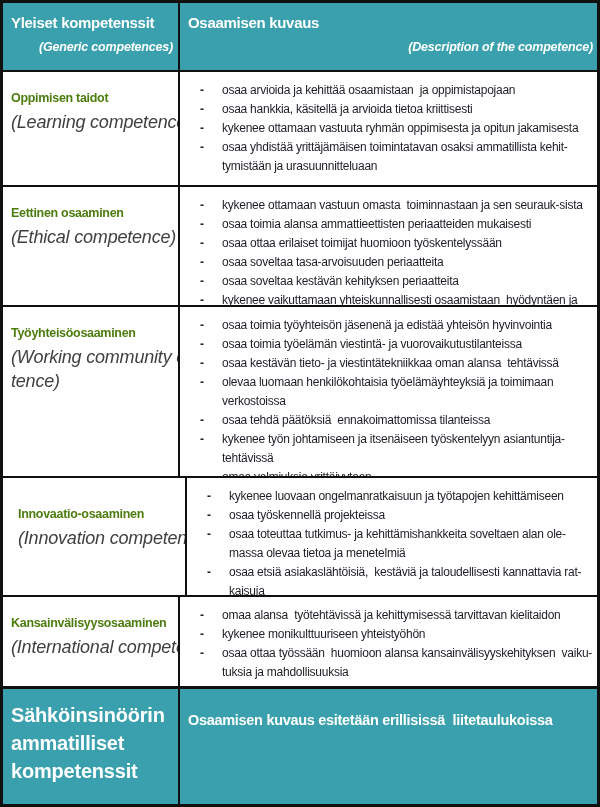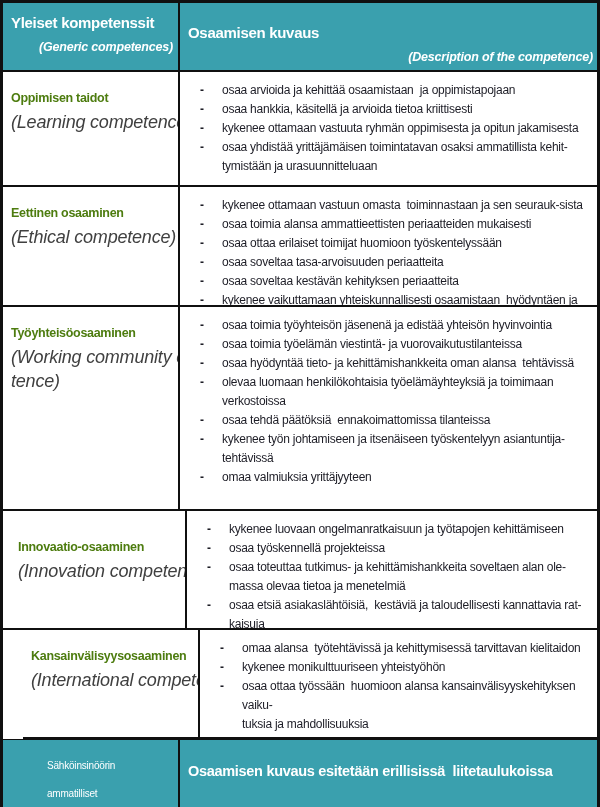--- a/index.html
+++ b/index.html
@@ -15,34 +15,34 @@
   }
   .row{display:flex;border-bottom:2px solid var(--border);box-sizing:border-box;flex:0 0 auto;}
   .cell-left{
     width:177px;flex:0 0 177px;border-right:2px solid var(--border);
     box-sizing:border-box;padding:14px 5px 0 8px;overflow:hidden;
   }
   .cell-right{flex:1;box-sizing:border-box;padding:9px 4px 0 20px;overflow:hidden;}
   
   .thead{background:var(--teal);color:#fff;height:69px;}
   .thead .cell-left{padding-top:11px;}
-  .thead .cell-right{padding-top:21px;padding-left:8px;}
+  .thead .cell-right{padding-top:11px;padding-left:8px;}
   .th-title{font-size:15px;font-weight:bold;letter-spacing:-0.3px;line-height:18px;}
   .th-sub{font-size:12.5px;font-weight:bold;font-style:italic;margin-top:8px;letter-spacing:-0.2px;text-align:right;}
   
   .fi{font-size:12.5px;font-weight:bold;color:#4d7c0f;line-height:24px;letter-spacing:-0.3px;}
   .en{font-size:18px;font-style:italic;color:#404040;line-height:24px;white-space:pre;letter-spacing:-0.2px;}
   .bullet{display:flex;line-height:19px;font-size:12px;color:var(--ink);letter-spacing:-0.25px;}
   .dash{width:22px;flex:0 0 22px;font-weight:bold;}
   .btext{white-space:pre-wrap;}
   
   .tfoot{background:var(--teal);color:#fff;flex:1 1 auto;border-bottom:none;border-top:1px solid var(--border);}
   .tfoot .cell-left{padding-top:12px;}
   .tfoot .cell-right{padding-top:23px;padding-left:8px;}
-  .tf-left{font-size:10px;font-weight:normal;line-height:28px;white-space:pre;letter-spacing:-0.2px;margin-left:36px;}
+  .tf-left{font-size:20px;font-weight:bold;line-height:28px;white-space:pre;letter-spacing:-0.2px;}
   .tf-right{font-size:14.5px;font-weight:bold;white-space:pre;letter-spacing:-0.3px;}
   #rows{display:contents;}
 </style>
 </head>
 <body>
 
 <div class="table">
 
   <div class="row thead">
     <div class="cell-left">
@@ -104,38 +104,38 @@
           <div class="bullet">
             <span class="dash">-</span>
             <span class="btext">osaa soveltaa kestävän kehityksen periaatteita</span>
           </div>
           <div class="bullet">
             <span class="dash">-</span>
             <span class="btext">kykenee vaikuttamaan yhteiskunnallisesti osaamistaan  hyödyntäen ja
 eettisiin arvoihin perustuen</span>
           </div>
         </div>
-      </div><div class="row" style="height: 204px;">
+      </div><div class="row" style="height: 171px;">
         <div class="cell-left" style="padding-top: 14px;">
           <div class="fi">Työyhteisöosaaminen</div>
           <div class="en">(Working community compe-
 tence)</div>
         </div>
         <div class="cell-right">
           <div class="bullet">
             <span class="dash">-</span>
             <span class="btext">osaa toimia työyhteisön jäsenenä ja edistää yhteisön hyvinvointia</span>
           </div>
           <div class="bullet">
             <span class="dash">-</span>
             <span class="btext">osaa toimia työelämän viestintä- ja vuorovaikutustilanteissa</span>
           </div>
           <div class="bullet">
             <span class="dash">-</span>
-            <span class="btext">osaa hyödyntää tieto- ja kehittämishankkeita oman alansa  tehtävissä</span>
+            <span class="btext">osaa kestävän tieto- ja viestintätekniikkaa oman alansa  tehtävissä</span>
           </div>
           <div class="bullet">
             <span class="dash">-</span>
             <span class="btext">olevaa luomaan henkilökohtaisia työelämäyhteyksiä ja toimimaan
 verkostoissa</span>
           </div>
           <div class="bullet">
             <span class="dash">-</span>
             <span class="btext">osaa tehdä päätöksiä  ennakoimattomissa tilanteissa</span>
           </div>
@@ -167,21 +167,21 @@
             <span class="dash">-</span>
             <span class="btext">osaa toteuttaa tutkimus- ja kehittämishankkeita soveltaen alan ole-
 massa olevaa tietoa ja menetelmiä</span>
           </div>
           <div class="bullet">
             <span class="dash">-</span>
             <span class="btext">osaa etsiä asiakaslähtöisiä,  kestäviä ja taloudellisesti kannattavia rat-
 kaisuja</span>
           </div>
         </div>
-      </div><div class="row" style="height: 109px; margin-left: 20px;">
+      </div><div class="row" style="height: 91px;">
         <div class="cell-left" style="padding-top: 14px;">
           <div class="fi">Kansainvälisyysosaaminen</div>
           <div class="en">(International competence)</div>
         </div>
         <div class="cell-right">
           <div class="bullet">
             <span class="dash">-</span>
             <span class="btext">omaa alansa  työtehtävissä ja kehittymisessä tarvittavan kielitaidon</span>
           </div>
           <div class="bullet">

